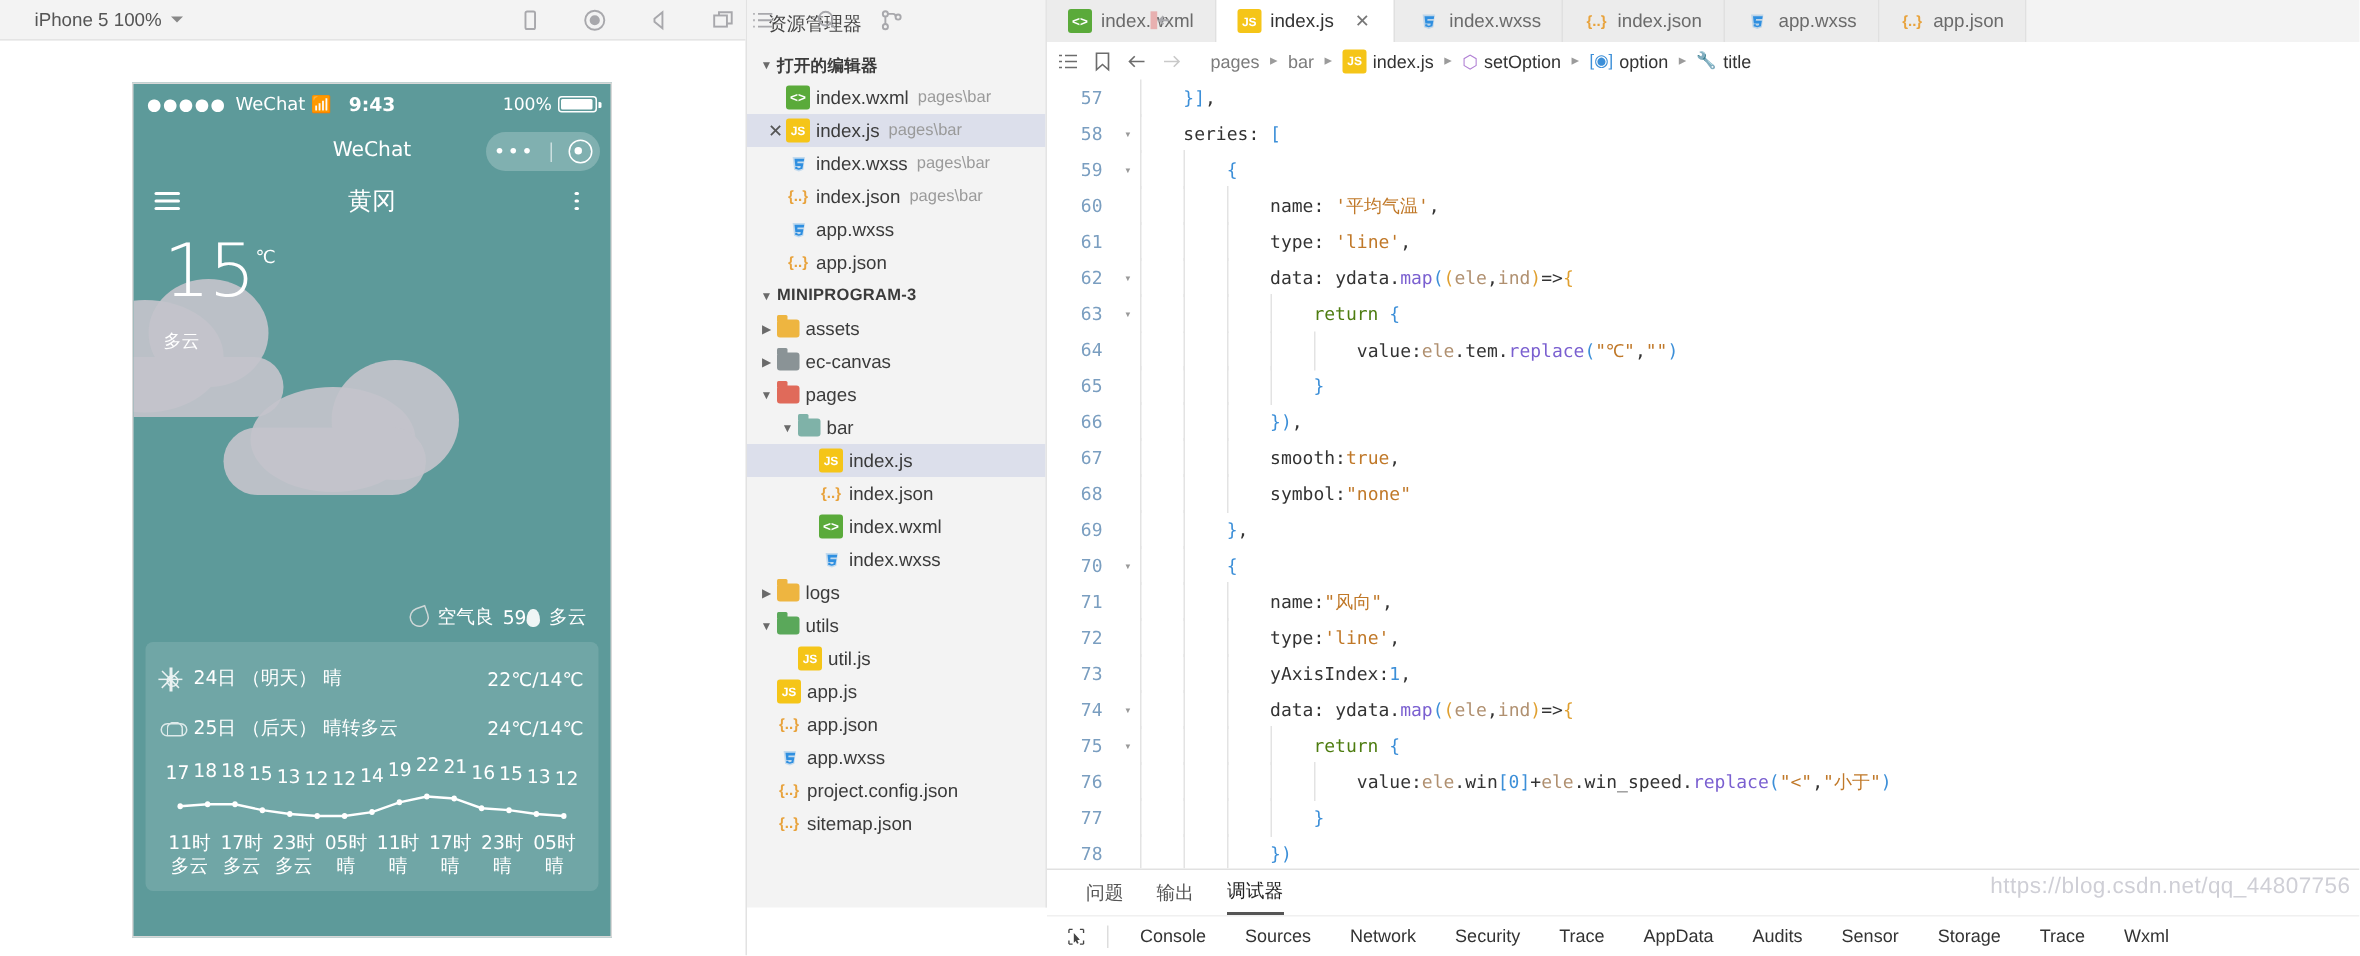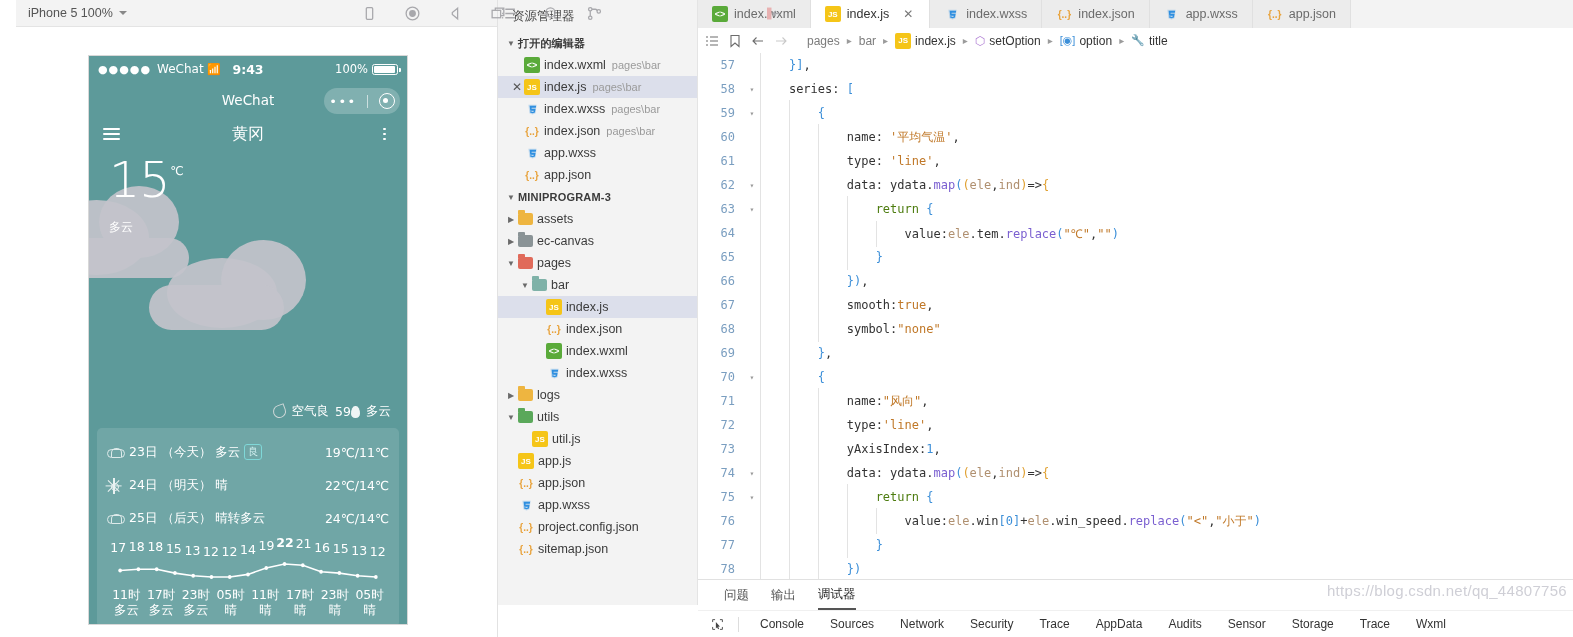--- a/index.html
+++ b/index.html
@@ -10,21 +10,21 @@
     font-family: "Liberation Sans", "DejaVu Sans", sans-serif;
     font-size: 12px;
     color: #333;
   }
   .app { position: relative; width: 1573px; height: 637px; display: flex; }
 
   
   .sim-col { width: 498px; height: 637px; position: relative; background: #fff; border-right: 1px solid #e2e2e2; }
   .sim-toolbar {
     height: 27px; background: #f3f3f3; border-bottom: 1px solid #e4e4e4;
-    display: flex; align-items: center; padding: 0 12px; position: relative; margin-left: 16px;
+    display: flex; align-items: center; padding: 0 23px; position: relative;
   }
   .device-sel { font-size: 12.5px; color: #555; display: flex; align-items: center; gap: 4px; cursor: pointer; }
   .caret { width: 0; height: 0; border-left: 4px solid transparent; border-right: 4px solid transparent; border-top: 4px solid #888; display:inline-block; margin-left:2px;}
   .tb-icons { position: absolute; display: flex; align-items: center; gap: 26px; }
   .tb-icons.right-grp { left: 345px; }
   .tb-icons.mid-grp { left: 500px; }
   .ticon { width: 17px; height: 17px; color: #a8a8ac; display: flex; align-items: center; justify-content: center; cursor: pointer; }
   .ticon svg { width: 100%; height: 100%; }
 
   
@@ -300,27 +300,20 @@
           </div>
           <div class="hf-r">
             <span class="drop-ico"></span>
             <span>多云</span>
           </div>
         </div>
       </div>
 
       <div class="fcard">
         <div id="forecast-rows">
-            <div class="frow">
-              <span class="fico">
-                <span class="cloud-ico"></span>
-              </span>
-              <span class="ftxt">23日 （今天） 多云<span class="badge-aqi">良</span></span>
-              <span class="ftemp">19℃/11℃</span>
-            </div>
             <div class="frow">
               <span class="fico">
                 <span class="sun-ico">
                   <i></i>
                   <i></i>
                   <i></i>
                   <i></i>
                 </span>
               </span>
               <span class="ftxt">24日 （明天） 晴</span>
@@ -338,21 +331,21 @@
           <div class="h-nums" id="hourly-nums">
               <span style="padding-bottom: 4.5px;">17</span>
               <span style="padding-bottom: 5.4px;">18</span>
               <span style="padding-bottom: 5.4px;">18</span>
               <span style="padding-bottom: 2.7px;">15</span>
               <span style="padding-bottom: 0.9px;">13</span>
               <span style="padding-bottom: 0px;">12</span>
               <span style="padding-bottom: 0px;">12</span>
               <span style="padding-bottom: 1.8px;">14</span>
               <span style="padding-bottom: 6.3px;">19</span>
-              <span style="padding-bottom: 9px; font-weight: bold;">22</span>
+              <span style="padding-bottom: 9px;">22</span>
               <span style="padding-bottom: 8.1px;">21</span>
               <span style="padding-bottom: 3.6px;">16</span>
               <span style="padding-bottom: 2.7px;">15</span>
               <span style="padding-bottom: 0.9px;">13</span>
               <span style="padding-bottom: 0px;">12</span>
             </div>
           <div class="h-chart">
             <svg id="hourly-svg" width="100%" height="22" viewBox="0 0 300 22" preserveAspectRatio="none" style="display:block">
                 <path d="M10.0 11.5 L30.0 10.2 L50.0 10.2 L70.0 14.1 L90.0 16.7 L110.0 18.0 L130.0 18.0 L150.0 15.4 L170.0 8.9 L190.0 5.0 L210.0 6.3 L230.0 12.8 L250.0 14.1 L270.0 16.7 L290.0 18.0" fill="none" stroke="#ffffff" stroke-width="1.6" vector-effect="non-scaling-stroke"></path>
                 <circle cx="10.0" cy="11.5" r="2" fill="#ffffff"></circle>

